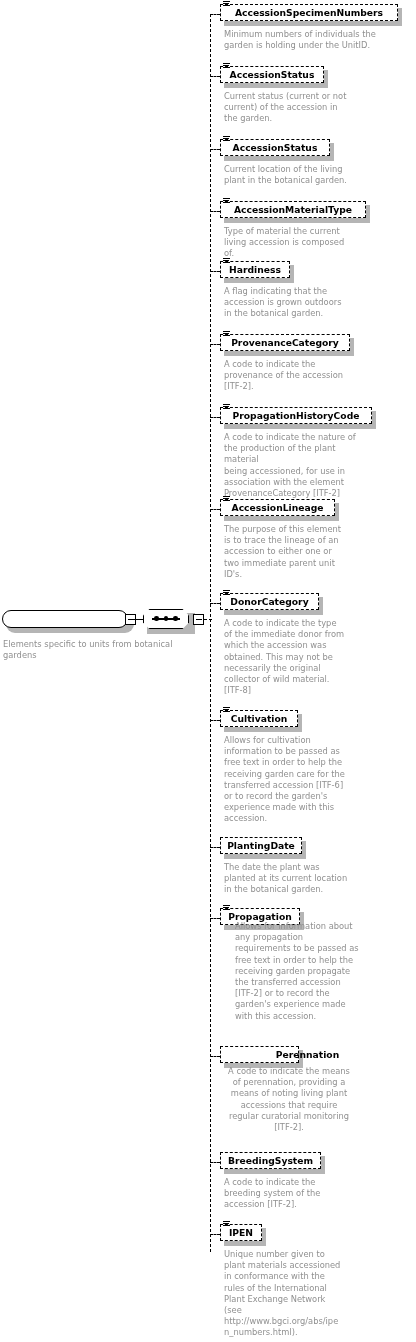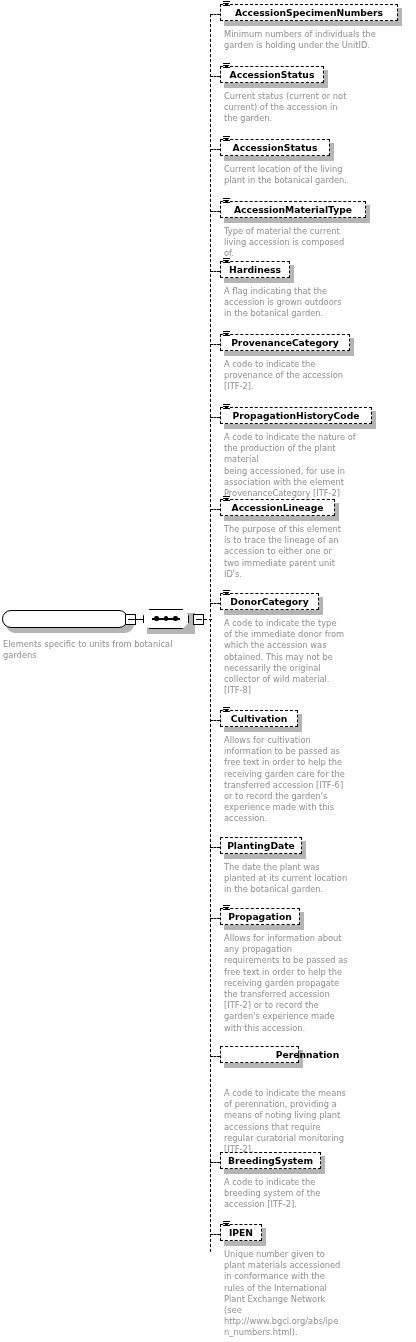--- a/index.html
+++ b/index.html
@@ -456,38 +456,38 @@
       <div class="node">
         <div class="nd-shadow" style="width: 80px;"></div>
         <div class="nd-box" style="width: 80px;"></div>
         <div class="nd-label" style="width: 80px;">Propagation</div>
         <div class="nd-attr">
           <i></i>
           <i></i>
           <i></i>
         </div>
       </div>
-      <div class="desc" style="top: 25px; width: 130px;">Allows for information about
+      <div class="desc" style="top: 13px; width: 130px; margin-left: 11px;">Allows for information about
 any propagation
 requirements to be passed as
 free text in order to help the
 receiving garden propagate
 the transferred accession
 [ITF-2] or to record the
 garden's experience made
 with this accession.</div>
     </div>
     <div class="child" style="top: 1046px;">
       <div class="elbow-h"></div>
       <div class="node">
         <div class="nd-shadow" style="width: 79px;"></div>
         <div class="nd-box" style="width: 79px;"></div>
         <div class="nd-label" style="width: 79px; margin-left: 48px;">Perennation</div>
       </div>
-      <div class="desc" style="top: 42px; width: 130px;">A code to indicate the means
+      <div class="desc" style="top: 20px; width: 130px; text-align: center;">A code to indicate the means
 of perennation, providing a
 means of noting living plant
 accessions that require
 regular curatorial monitoring
 [ITF-2].</div>
     </div>
     <div class="child" style="top: 1152px;">
       <div class="elbow-h"></div>
       <div class="node">
         <div class="nd-shadow" style="width: 101px;"></div>

